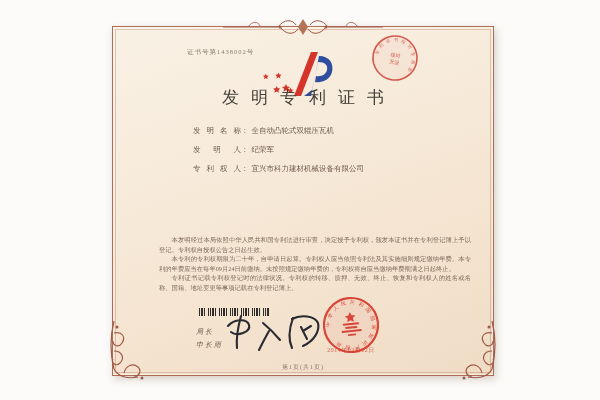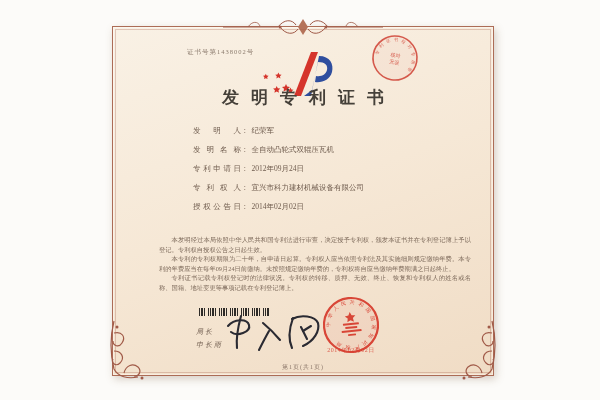--- a/index.html
+++ b/index.html
@@ -16,21 +16,21 @@
   }
   .certificate::after{
     content:"";position:absolute;inset:2px;border:1px solid rgba(166,94,74,.30);pointer-events:none;
   }
   .cert-number{
     position:absolute;left:74px;top:21px;font-size:6.5px;color:#8a7a6c;letter-spacing:1px;
   }
   .logo{position:absolute;left:143px;top:23px;width:82px;height:48px;}
   .title{
     position:absolute;left:0;right:0;top:59px;text-align:center;
-    font-size:17px;color:#454039;font-weight:700;letter-spacing:12px;text-indent:12px;
+    font-size:17px;color:#454039;font-weight:400;letter-spacing:12px;text-indent:12px;
   }
   .stamp{position:absolute;left:257px;top:6px;width:50px;height:50px;opacity:.85;transform:rotate(10deg);}
   .fields{position:absolute;left:80px;top:99px;font-size:7.5px;color:#6f5c4e;}
   .field-row{height:19px;white-space:nowrap;}
   .field-label{display:inline-block;width:48px;text-align:justify;text-align-last:justify;}
   .field-colon{margin-right:3px;}
   .paras{
     position:absolute;left:46px;top:208px;width:312px;
     font-size:6.3px;line-height:9.6px;color:#7d6a5b;text-align:justify;
   }
@@ -112,33 +112,27 @@
     <circle cx="25" cy="25" r="22" fill="rgba(213,60,47,.05)" stroke="#cf4033" stroke-width="1.6"></circle>
     <text font-size="4.2" fill="#cf4033" letter-spacing="3.2">
       <textPath href="#stampRing">专利证书核对专用章</textPath>
     </text>
     <text x="25" y="24" text-anchor="middle" font-size="5" fill="#cf4033">核对</text>
     <text x="25" y="31" text-anchor="middle" font-size="5" fill="#cf4033">无误</text>
   </svg>
 
   <div class="fields">
     <div class="field-row">
+      <span class="field-label">发明名称</span><span class="field-colon">：</span><span>全自动凸轮式双辊压瓦机</span>
+    </div>
+    <div class="field-row">
       <span class="field-label">发明人</span><span class="field-colon">：</span><span>纪荣军</span>
     </div>
     <div class="field-row">
-      <span class="field-label">发明名称</span><span class="field-colon">：</span><span>全自动凸轮式双辊压瓦机</span>
-    </div>
-    <div class="field-row">
-      <span class="field-label">专利申请日</span><span class="field-colon">：</span><span>2012年09月24日</span>
-    </div>
-    <div class="field-row">
       <span class="field-label">专利权人</span><span class="field-colon">：</span><span>宜兴市科力建材机械设备有限公司</span>
-    </div>
-    <div class="field-row">
-      <span class="field-label">授权公告日</span><span class="field-colon">：</span><span>2014年02月02日</span>
     </div>
   </div>
 
   <div class="paras">
     <p>本发明经过本局依照中华人民共和国专利法进行审查，决定授予专利权，颁发本证书并在专利登记簿上予以登记。专利权自授权公告之日起生效。</p>
     <p>本专利的专利权期限为二十年，自申请日起算。专利权人应当依照专利法及其实施细则规定缴纳年费。本专利的年费应当在每年09月24日前缴纳。未按照规定缴纳年费的，专利权将自应当缴纳年费期满之日起终止。</p>
     <p>专利证书记载专利权登记时的法律状况。专利权的转移、质押、无效、终止、恢复和专利权人的姓名或名称、国籍、地址变更等事项记载在专利登记簿上。</p>
   </div>
 
   <div class="barcode"></div>

